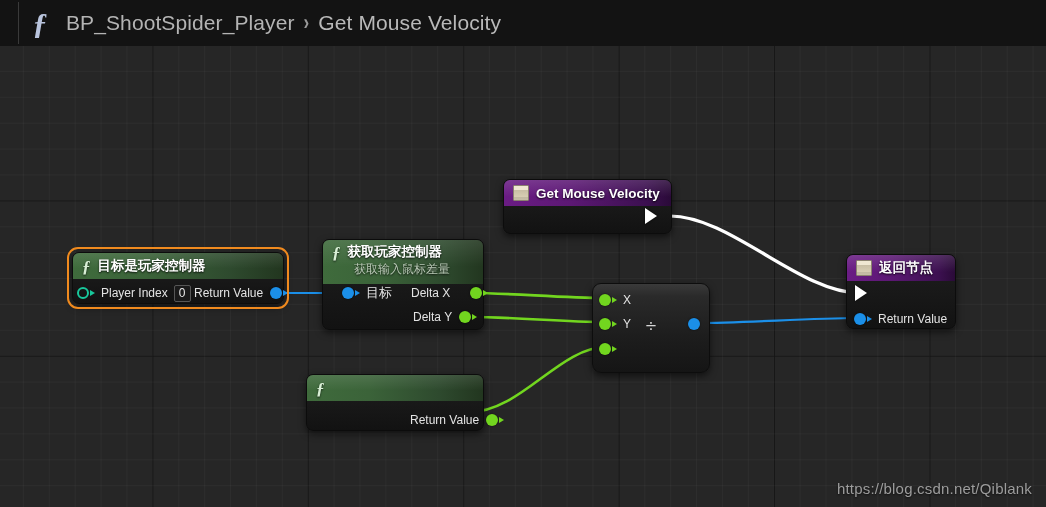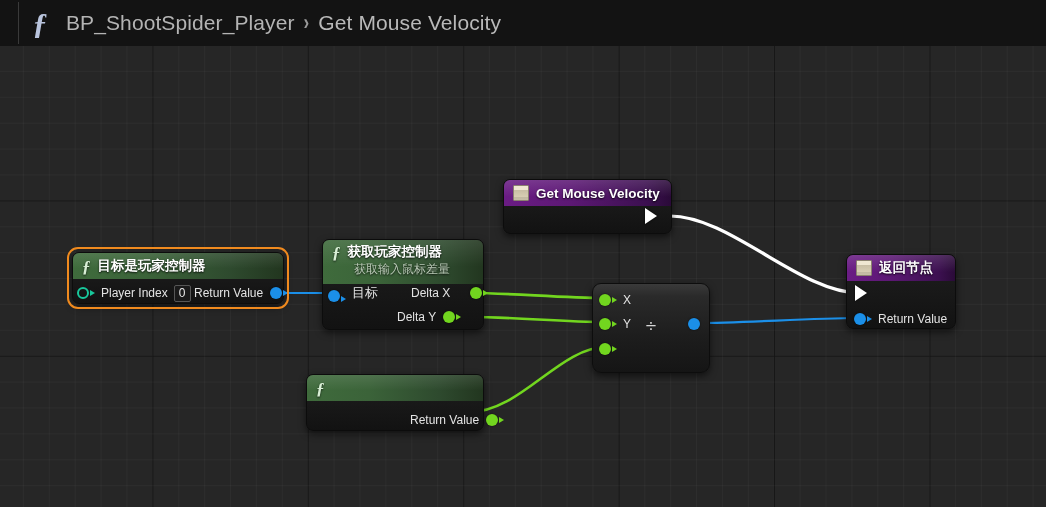--- a/index.html
+++ b/index.html
@@ -318,33 +318,33 @@
 
     <div class="node" style="left:322px; top:193px; width:162px; height:91px;">
       <div class="body">
         <div class="hdr hdr-green tall">
           <span class="ficon">ƒ</span>
           <span class="ftitle cjk">获取玩家控制器</span>
           <span class="subtitle">获取输入鼠标差量</span>
         </div>
       </div>
 
-      <div class="prow" style="left:6px; top:45px;align-items:flex-end;">
+      <div class="prow" style="left:20px; top:45px;">
         <span class="pin-dot pin-blue"></span>
         <span class="pin-arrow arr-blue"></span>
         <span class="plabel cjk" style="margin-left:6px;">目标</span>
       </div>
 
       <div class="prow" style="left:89px; top:45px;">
         <span class="plabel" style="margin-right:20px;">Delta X</span>
         <span class="pin-dot pin-green"></span>
         <span class="pin-arrow arr-green"></span>
       </div>
 
-      <div class="prow" style="left:75px; top:69px;">
+      <div class="prow" style="left:91px; top:69px;">
         <span class="plabel" style="margin-right:7px;">Delta Y</span>
         <span class="pin-dot pin-green"></span>
         <span class="pin-arrow arr-green"></span>
       </div>
     </div>
 
     <div class="node" style="left:306px; top:328px; width:178px; height:57px;">
       <div class="body">
         <div class="hdr hdr-green">
           <span class="ficon">ƒ</span>
@@ -393,15 +393,16 @@
       <div style="position:absolute; left:9px; top:31px;">
         <div class="exec-pin"></div>
       </div>
       <div class="prow" style="left:8px; top:56px;">
         <span class="pin-dot pin-blue"></span>
         <span class="pin-arrow arr-blue"></span>
         <span class="plabel" style="margin-left:6px;">Return Value</span>
       </div>
     </div>
 
+    <div id="watermark">https://blog.csdn.net/Qiblank</div>
 
   </div>
 </div>
 
 </body></html>

